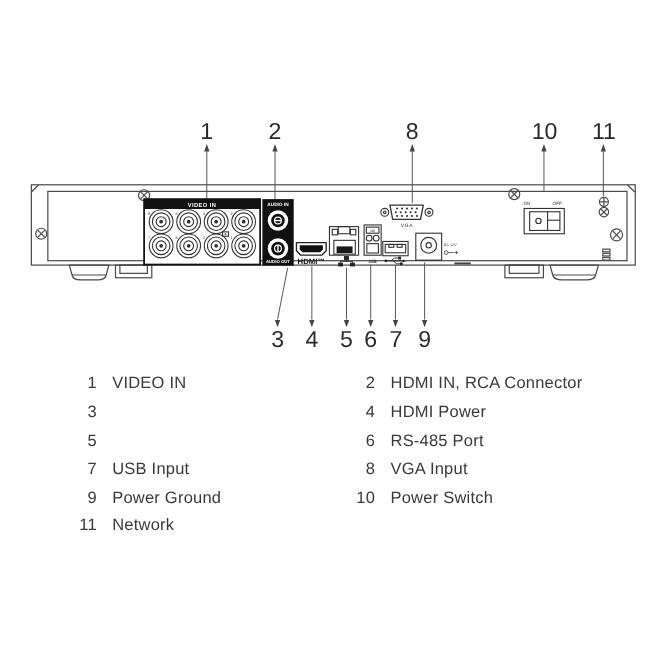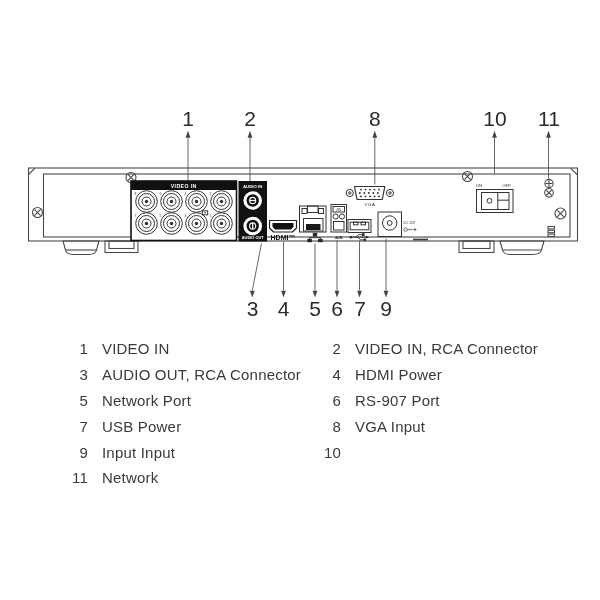--- a/index.html
+++ b/index.html
@@ -322,55 +322,54 @@
   </g>
 </svg>
 
 <div class="legend col-left">
   <div class="legend-row">
     <span class="num">1</span>
     <span class="lab">VIDEO IN</span>
   </div>
   <div class="legend-row">
     <span class="num">3</span>
-    <span class="lab">AUDIO OUT, RCA Connector</span>
   </div>
   <div class="legend-row">
     <span class="num">5</span>
-    <span class="lab">Network Port</span>
   </div>
   <div class="legend-row">
     <span class="num">7</span>
-    <span class="lab">USB Power</span>
+    <span class="lab">USB Input</span>
   </div>
   <div class="legend-row">
     <span class="num">9</span>
-    <span class="lab">Input Input</span>
+    <span class="lab">Power Ground</span>
   </div>
   <div class="legend-row">
     <span class="num">11</span>
     <span class="lab">Network</span>
   </div>
 </div>
 
 <div class="legend col-right">
   <div class="legend-row">
     <span class="num">2</span>
-    <span class="lab">VIDEO IN, RCA Connector</span>
+    <span class="lab">HDMI IN, RCA Connector</span>
   </div>
   <div class="legend-row">
     <span class="num">4</span>
     <span class="lab">HDMI Power</span>
   </div>
   <div class="legend-row">
     <span class="num">6</span>
-    <span class="lab">RS-907 Port</span>
+    <span class="lab">RS-485 Port</span>
   </div>
   <div class="legend-row">
     <span class="num">8</span>
     <span class="lab">VGA Input</span>
   </div>
   <div class="legend-row">
     <span class="num">10</span>
+    <span class="lab">Power Switch</span>
   </div>
 </div>
 
 </div>
 
 </body></html>

